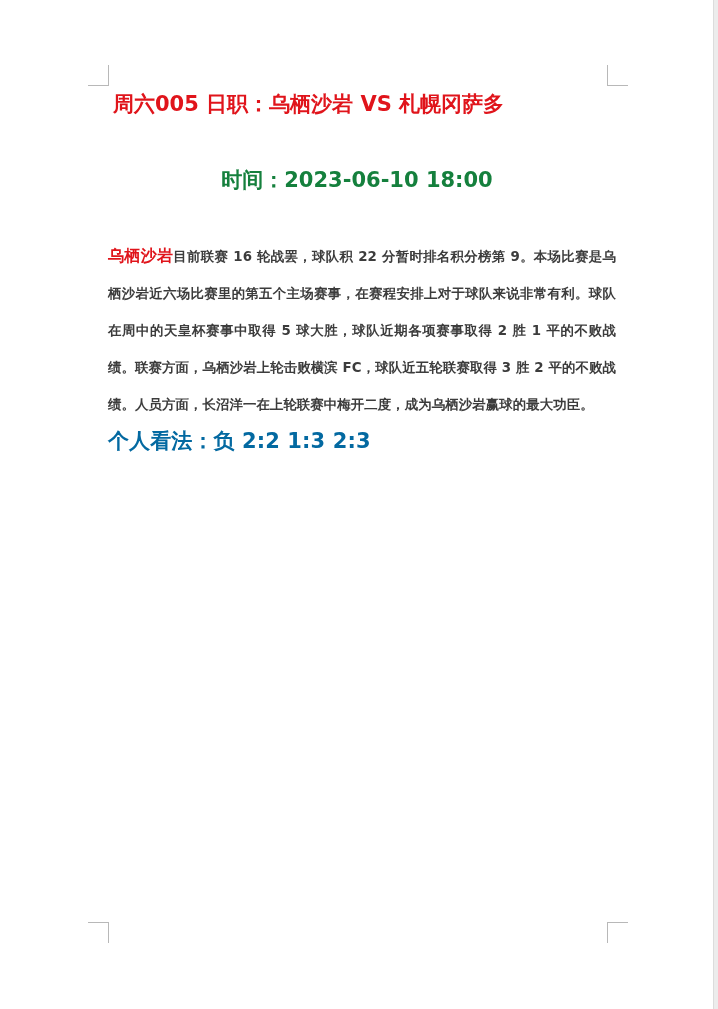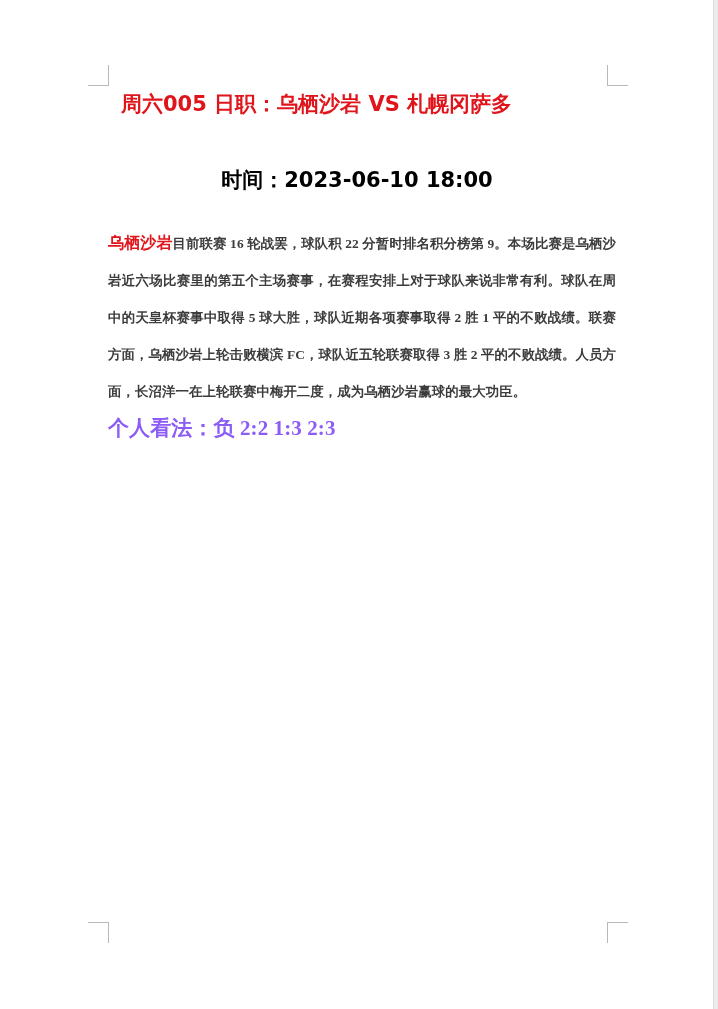--- a/index.html
+++ b/index.html
@@ -37,65 +37,64 @@
       border-style: solid;
       border-width: 0;
     }
     .corner.tl { left: 88px; top: 65px; border-right-width: 1px; border-bottom-width: 1px; }
     .corner.tr { left: 607px; top: 65px; border-left-width: 1px; border-bottom-width: 1px; }
     .corner.bl { left: 88px; top: 922px; border-right-width: 1px; border-top-width: 1px; }
     .corner.br { left: 607px; top: 922px; border-left-width: 1px; border-top-width: 1px; }
 
     .title {
       position: absolute;
-      left: 8px; width: 617px;
+      left: 0; width: 617px;
       top: 88px;
       text-align: center;
       color: #e0141b;
       font-weight: bold;
       font-size: 21px;
       line-height: 32px;
       letter-spacing: 0px;
     }
     .subtitle {
       position: absolute;
       left: 0; width: 714px;
       top: 164px;
       text-align: center;
-      color: #000000;
+      color: #15803d;
       font-weight: bold;
       font-size: 21px;
       line-height: 32px;
     }
     .content {
       position: absolute;
       left: 108px;
-      top: 224px;
+      top: 237px;
       width: 508px;
       color: #3c3c3c;
       font-size: 13.4px;
       line-height: 37px;
       font-weight: bold;
       letter-spacing: 0.1px;
-      font-family: Liberation Serif, serif;
     }
     .para {
       margin: 0;
       padding: 0;
       text-align: justify;
     }
     .lead {
       color: #e0141b;
       font-size: 16px;
       font-weight: bold;
     }
     .verdict {
       margin: 0;
       padding: 0;
-      color: #8b5cf6;
+      color: #0369a1;
       font-weight: bold;
       font-size: 21px;
       line-height: 36px;
     }
   </style>
 </head>
 <body>
 
 <div class="page">
   <div class="corner tl"></div>

